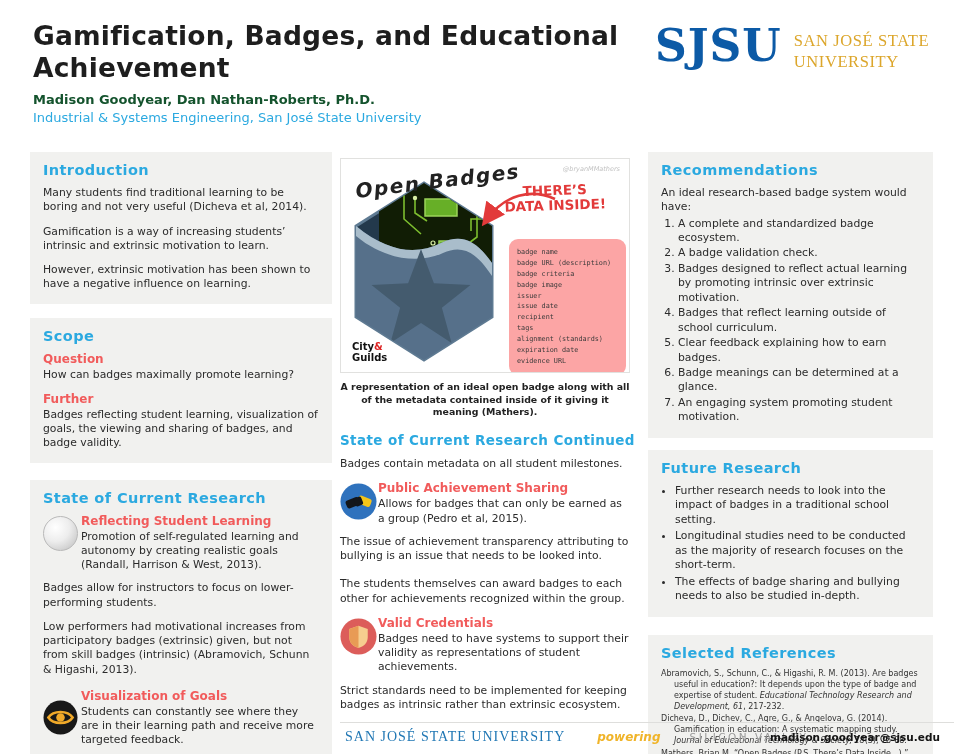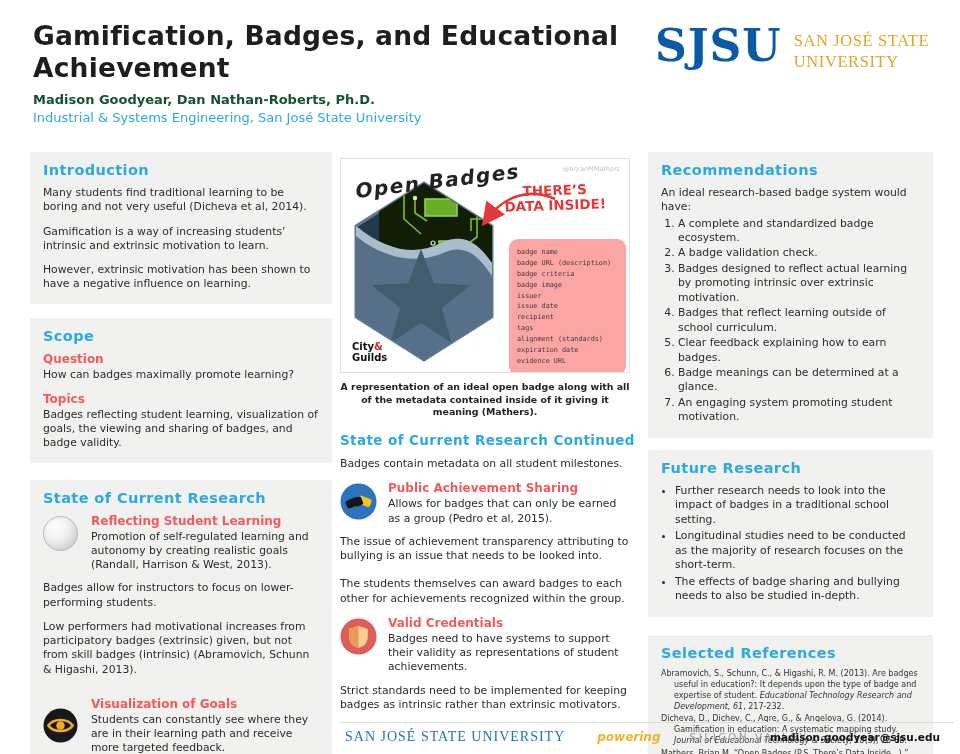--- a/index.html
+++ b/index.html
@@ -21,21 +21,21 @@
   .logo-name { margin-left: 12px; padding-top: 7px; font-family: "Liberation Serif", serif; font-size: 16.5px; line-height: 1.25; color: #dca62b; letter-spacing: 0.6px; }
   
   .col-left  { position: absolute; left: 30px;  top: 152px; width: 302px; }
   .col-mid   { position: absolute; left: 340px; top: 158px; width: 290px; }
   .col-right { position: absolute; left: 648px; top: 152px; width: 285px; }
   .panel { background: #f1f1ef; padding: 10px 13px 12px 13px; margin-bottom: 14px; }
   .sec-h { color: #2ba9e0; font-weight: bold; font-size: 14.5px; letter-spacing: 0.4px; margin-bottom: 8px; }
   .sub-h { color: #f15b5b; font-weight: bold; font-size: 12px; margin-bottom: 2px; }
   .body-p { font-size: 10.8px; line-height: 1.32; margin-bottom: 10px; }
   .body-p:last-child { margin-bottom: 0; }
-  .icon-row { display: flex; gap: 10px; margin-bottom: 9px; }
+  .icon-row { display: flex; margin-bottom: 9px; }
   .icon-cell { flex: 0 0 38px; padding-top: 2px; }
   .icon-text { flex: 1; }
   .badge-circle { width: 35px; height: 35px; border-radius: 50%;
      background: radial-gradient(circle at 35% 32%, #ffffff 0%, #ededed 45%, #cfcfcf 78%, #bdbdbd 100%);
      border: 1px solid #b9b9b9; }
   
   .img-panel { position: relative; width: 290px; height: 215px; background: #ffffff; border: 1px solid #e1e1df; overflow: hidden; }
   .open-badges-label { position: absolute; left: 14px; top: 10px; font-size: 20px; font-style: italic; color: #222;
      letter-spacing: 1.5px; transform: rotate(-7deg); font-weight: bold; }
   .credit { position: absolute; right: 9px; top: 6px; font-size: 6.5px; color: #c2c2c2; font-style: italic; }
@@ -91,39 +91,39 @@
     <div class="sec-h">Introduction</div>
     <p class="body-p">Many students find traditional learning to be boring and not very useful (Dicheva et al, 2014).</p>
     <p class="body-p">Gamification is a way of increasing students’ intrinsic and extrinsic motivation to learn.</p>
     <p class="body-p">However, extrinsic motivation has been shown to have a negative influence on learning.</p>
   </div>
 
   <div class="panel" style="margin-bottom:17px;">
     <div class="sec-h">Scope</div>
     <div class="sub-h">Question</div>
     <p class="body-p">How can badges maximally promote learning?</p>
-    <div class="sub-h">Topics</div>
+    <div class="sub-h">Further</div>
     <p class="body-p">Badges reflecting student learning, visualization of goals, the viewing and sharing of badges, and badge validity.</p>
   </div>
 
   <div class="panel">
     <div class="sec-h">State of Current Research</div>
 
     <div class="icon-row">
       <div class="icon-cell">
         <div class="badge-circle"></div>
       </div>
       <div class="icon-text">
         <div class="sub-h">Reflecting Student Learning</div>
         <p class="body-p">Promotion of self-regulated learning and autonomy by creating realistic goals (Randall, Harrison &amp; West, 2013).</p>
       </div>
     </div>
 
     <p class="body-p">Badges allow for instructors to focus on lower-performing students.</p>
-    <p class="body-p" style="margin-bottom:20px;">Low performers had motivational increases from participatory badges (extrinsic) given, but not from skill badges (intrinsic) (Abramovich, Schunn &amp; Higashi, 2013).</p>
+    <p class="body-p" style="margin-bottom:12px;">Low performers had motivational increases from participatory badges (extrinsic) given, but not from skill badges (intrinsic) (Abramovich, Schunn &amp; Higashi, 2013).</p>
 
     <div class="icon-row" style="margin-bottom:0;align-items:center;">
       <div class="icon-cell">
         <svg width="35" height="35" viewBox="0 0 36 36">
           <circle cx="18" cy="18" r="17.5" fill="#181818"></circle>
           <path d="M5.5,18 C10.5,10.5 25.5,10.5 30.5,18 C25.5,25.5 10.5,25.5 5.5,18 Z" fill="none" stroke="#f0a929" stroke-width="2.6"></path>
           <circle cx="18" cy="18" r="4.4" fill="#f0a929"></circle>
         </svg>
       </div>
       <div class="icon-text">
@@ -241,21 +241,21 @@
         <path d="M19,8 L28.5,11.2 V19.5 C28.5,25.5 24.3,29.3 19,30.8 C13.7,29.3 9.5,25.5 9.5,19.5 V11.2 Z" fill="#f6ce8f"></path>
         <path d="M19,8 L9.5,11.2 V19.5 C9.5,25.5 13.7,29.3 19,30.8 Z" fill="#e89b55"></path>
       </svg>
     </div>
     <div class="icon-text">
       <div class="sub-h">Valid Credentials</div>
       <p class="body-p">Badges need to have systems to support their validity as representations of student achievements.</p>
     </div>
   </div>
 
-  <p class="body-p">Strict standards need to be implemented for keeping badges as intrinsic rather than extrinsic motivators.</p>
+  <p class="body-p">Strict standards need to be implemented for keeping badges as intrinsic rather than extrinsic ecosystem.</p>
 </div>
 
 <div class="col-right">
 
   <div class="panel" style="margin-bottom:12px;">
     <div class="sec-h">Recommendations</div>
     <p class="body-p" style="margin-bottom:2px;">An ideal research-based badge system would have:</p>
     <ol class="rec-list">
       <li>A complete and standardized badge ecosystem.</li>
       <li>A badge validation check.</li>

